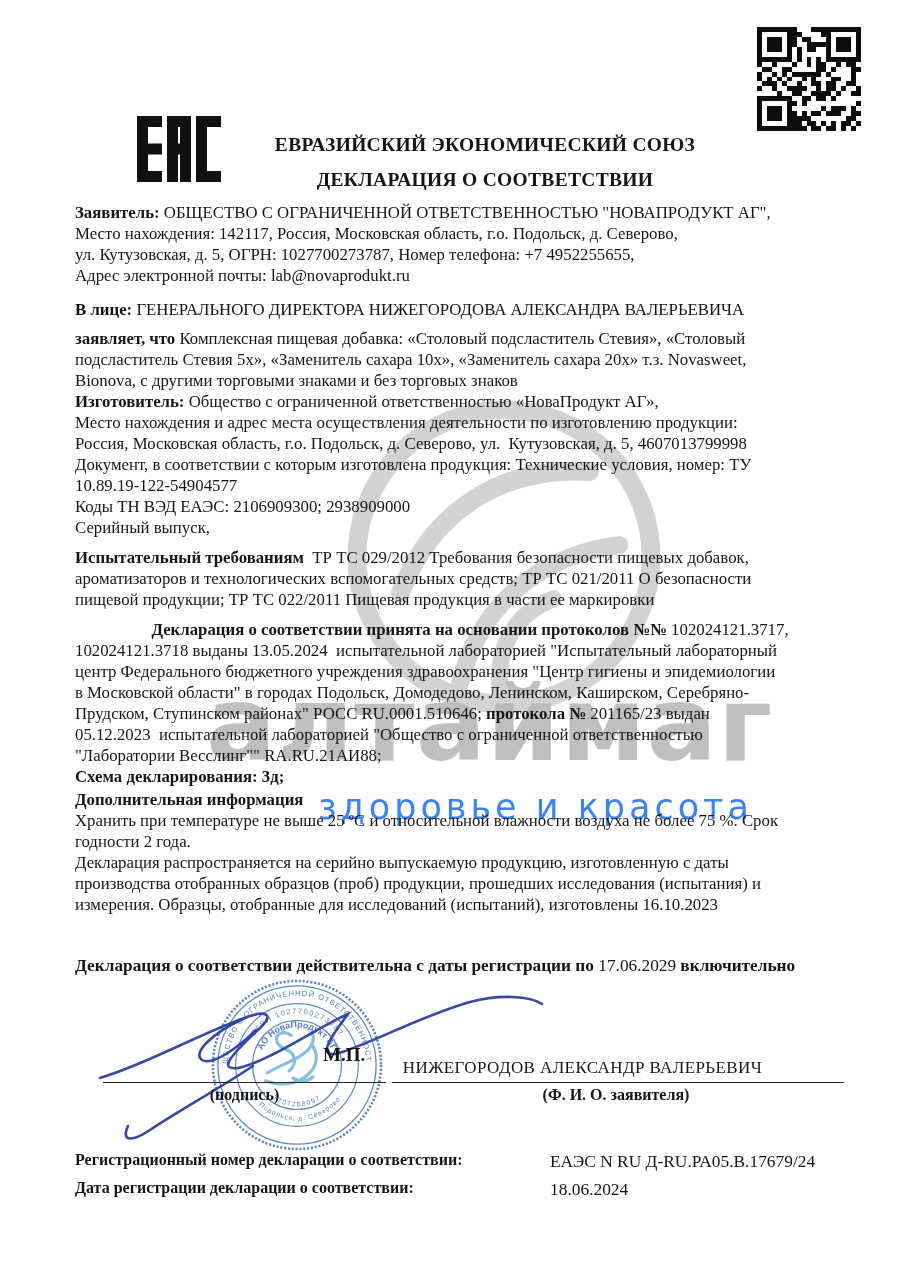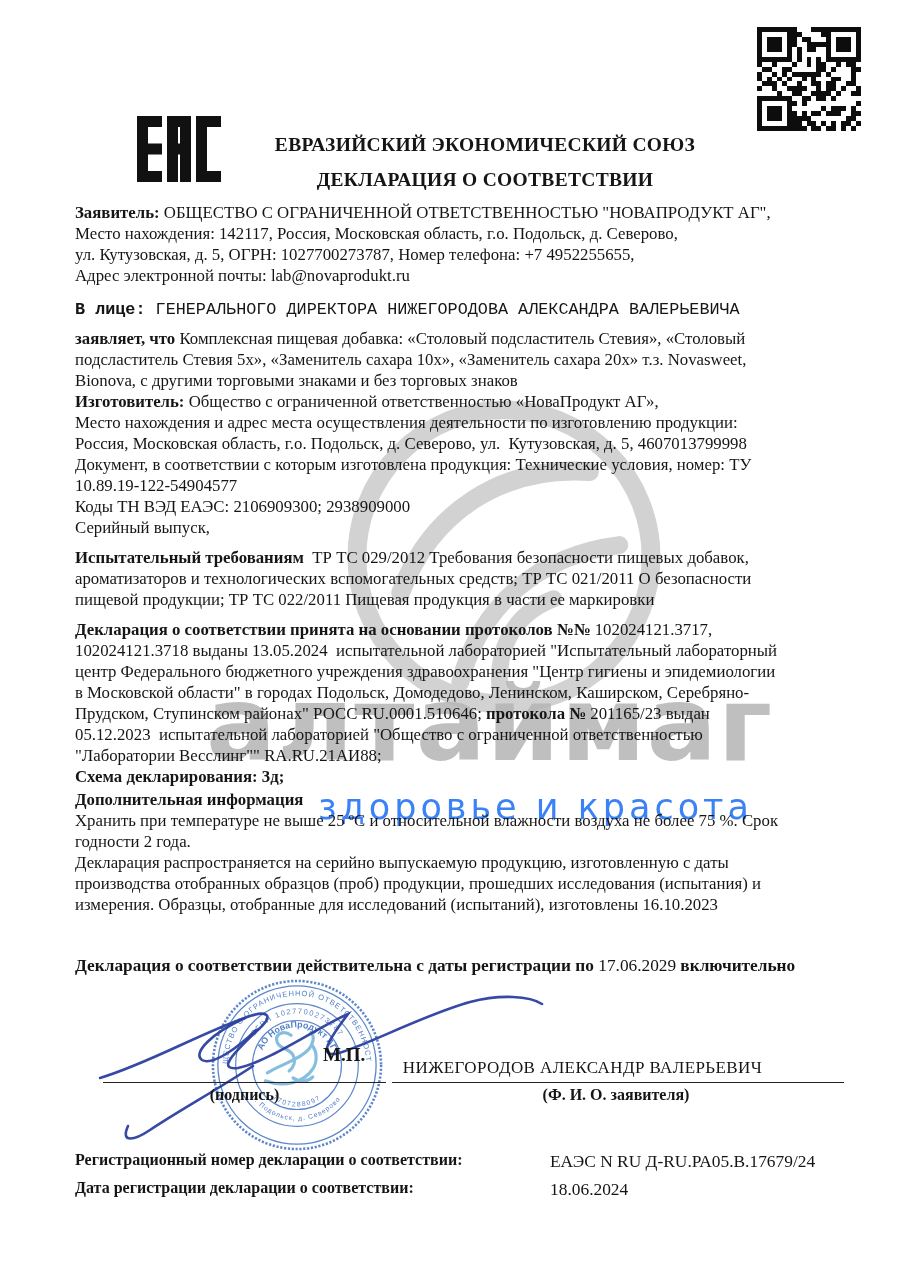--- a/index.html
+++ b/index.html
@@ -320,35 +320,35 @@
   </div>
 
   <div class="abs title title2">ДЕКЛАРАЦИЯ О СООТВЕТСТВИИ</div>
   <div class="abs title">ЕВРАЗИЙСКИЙ ЭКОНОМИЧЕСКИЙ СОЮЗ</div>
 
   <div class="abs doc-body">
       <div class="tline"><span class="b">Заявитель: </span><span>ОБЩЕСТВО С ОГРАНИЧЕННОЙ ОТВЕТСТВЕННОСТЬЮ "НОВАПРОДУКТ АГ",</span></div>
       <div class="tline"><span>Место нахождения: 142117, Россия, Московская область, г.о. Подольск, д. Северово,</span></div>
       <div class="tline"><span>ул. Кутузовская, д. 5, ОГРН: 1027700273787, Номер телефона: +7 4952255655,</span></div>
       <div class="tline"><span>Адрес электронной почты: lab@novaprodukt.ru</span></div>
-      <div class="tline" style="margin-top: 13px; font-family: Liberation Mono, monospace;"><span class="b">В лице: </span><span>ГЕНЕРАЛЬНОГО ДИРЕКТОРА НИЖЕГОРОДОВА АЛЕКСАНДРА ВАЛЕРЬЕВИЧА</span></div>
+      <div class="tline" style="margin-top: 13px;"><span class="b">В лице: </span><span>ГЕНЕРАЛЬНОГО ДИРЕКТОРА НИЖЕГОРОДОВА АЛЕКСАНДРА ВАЛЕРЬЕВИЧА</span></div>
       <div class="tline" style="margin-top: 8px;"><span class="b">заявляет, что </span><span>Комплексная пищевая добавка: «Столовый подсластитель Стевия», «Столовый</span></div>
       <div class="tline"><span>подсластитель Стевия 5х», «Заменитель сахара 10х», «Заменитель сахара 20х» т.з. Novasweet,</span></div>
       <div class="tline"><span>Bionova, с другими торговыми знаками и без торговых знаков</span></div>
       <div class="tline"><span class="b">Изготовитель: </span><span>Общество с ограниченной ответственностью «НоваПродукт АГ»,</span></div>
       <div class="tline"><span>Место нахождения и адрес места осуществления деятельности по изготовлению продукции:</span></div>
       <div class="tline"><span>Россия, Московская область, г.о. Подольск, д. Северово, ул.  Кутузовская, д. 5, 4607013799998</span></div>
       <div class="tline"><span>Документ, в соответствии с которым изготовлена продукция: Технические условия, номер: ТУ</span></div>
       <div class="tline"><span>10.89.19-122-54904577</span></div>
       <div class="tline"><span>Коды ТН ВЭД ЕАЭС: 2106909300; 2938909000</span></div>
       <div class="tline"><span>Серийный выпуск,</span></div>
       <div class="tline" style="margin-top: 9px;"><span class="b">Испытательный требованиям</span><span>  ТР ТС 029/2012 Требования безопасности пищевых добавок,</span></div>
       <div class="tline"><span>ароматизаторов и технологических вспомогательных средств; ТР ТС 021/2011 О безопасности</span></div>
       <div class="tline"><span>пищевой продукции; ТР ТС 022/2011 Пищевая продукция в части ее маркировки</span></div>
-      <div class="tline" style="margin-top: 9px;"><span class="b">Декларация о соответствии принята на основании протоколов №№</span><span> 102024121.3717,</span></div>
+      <div class="tline" style="margin-top: 9px; text-align: center;"><span class="b">Декларация о соответствии принята на основании протоколов №№</span><span> 102024121.3717,</span></div>
       <div class="tline"><span>102024121.3718 выданы 13.05.2024  испытательной лабораторией "Испытательный лабораторный</span></div>
       <div class="tline"><span>центр Федерального бюджетного учреждения здравоохранения "Центр гигиены и эпидемиологии</span></div>
       <div class="tline"><span>в Московской области" в городах Подольск, Домодедово, Ленинском, Каширском, Серебряно-</span></div>
       <div class="tline"><span>Прудском, Ступинском районах" РОСС RU.0001.510646; </span><span class="b">протокола № </span><span>201165/23 выдан</span></div>
       <div class="tline"><span>05.12.2023  испытательной лабораторией "Общество с ограниченной ответственностью</span></div>
       <div class="tline"><span>"Лаборатории Весслинг"" RA.RU.21АИ88;</span></div>
       <div class="tline"><span class="b">Схема декларирования: 3д;</span></div>
       <div class="tline" style="margin-top: 2px;"><span class="b">Дополнительная информация</span></div>
       <div class="tline"><span>Хранить при температуре не выше 25 ºС и относительной влажности воздуха не более 75 %. Срок</span></div>
       <div class="tline"><span>годности 2 года.</span></div>

